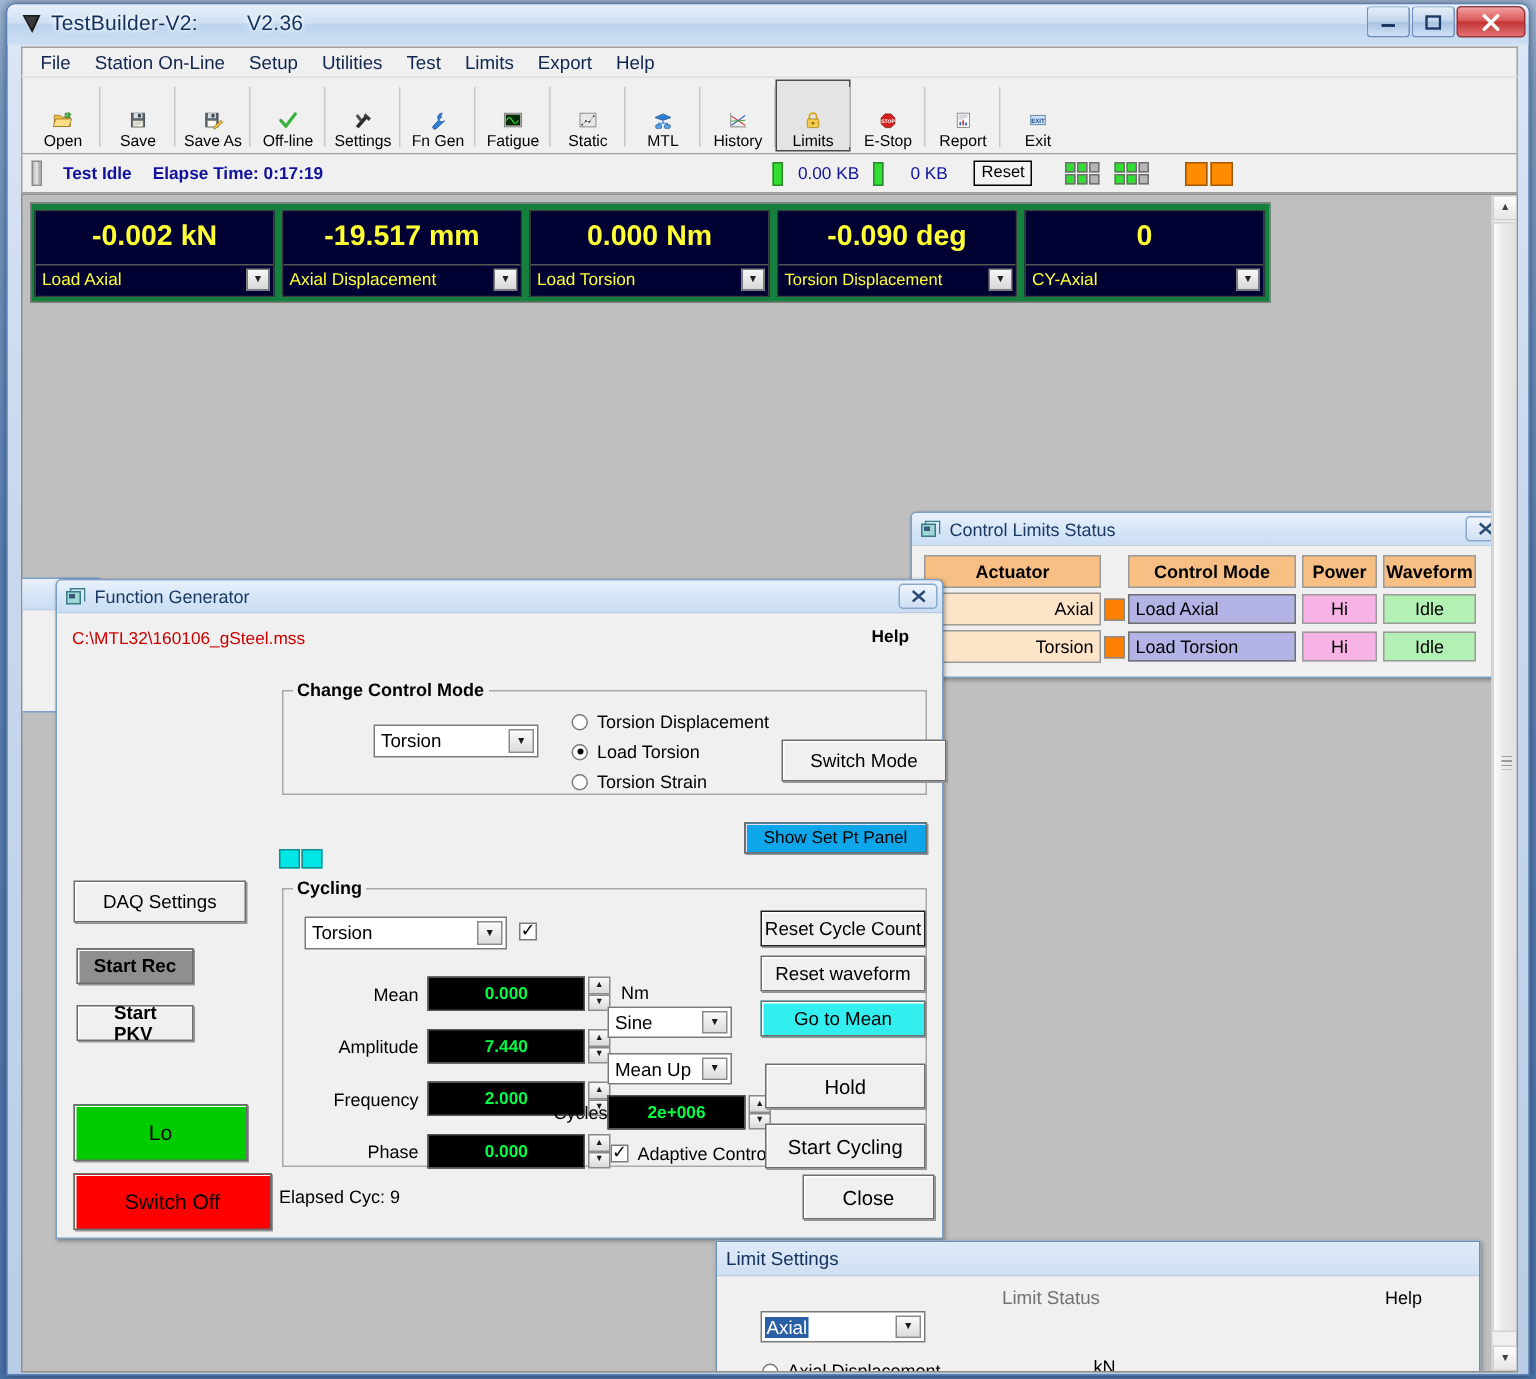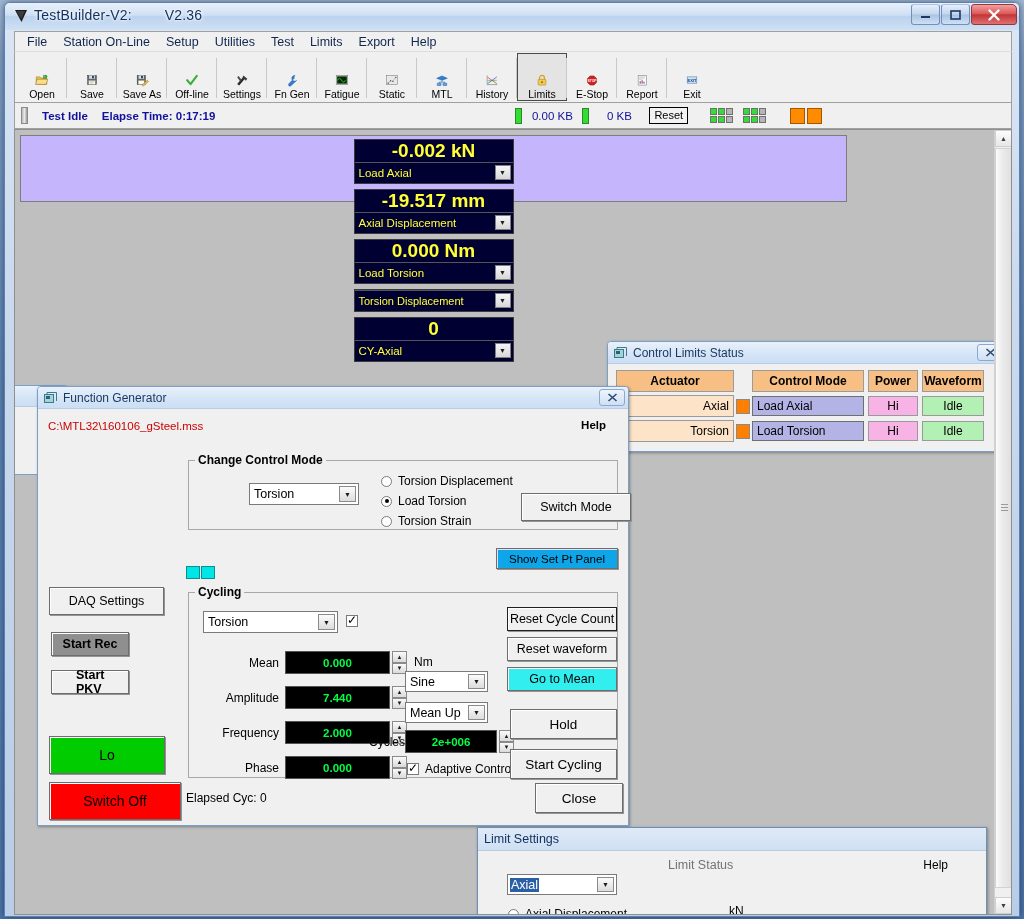--- a/index.html
+++ b/index.html
@@ -157,24 +157,24 @@
     background: linear-gradient(90deg,#fbfbfb,#ececec 40%,#e0e0e0);
     border: 1px solid #d2d2d2;
   }
   .vs-grip { position:absolute; left:5px; top:355px; width:7px; height:9px;
     background: repeating-linear-gradient(180deg,#9a9a9a 0 1px,transparent 1px 3px); }
 
   
   .readouts {
     position: absolute; left: 5px; top: 5px;
     width: 827px; height: 67px;
-    background: #c4b5fd;
+    background: #15803d;
     border: 1px solid #7d7d7d;
     display: flex; align-items: center;
-    padding: 3px 2px; gap: 5px; flex-direction: column;
+    padding: 3px 2px; gap: 5px;
   }
   .ro {
     width: 160px; height: 58px;
     border: 1px solid #3a3a3a;
     background: #000033;
     display: flex; flex-direction: column;
   }
   .ro-val {
     flex: 1; display:flex; align-items:center; justify-content:center;
     color: #ffff33; font-size: 19px; font-weight: bold;
@@ -582,20 +582,21 @@
 
         <div class="ro">
           <div class="ro-val">0.000 Nm</div>
           <div class="ro-sel">
             <span>Load Torsion</span>
             <span class="ro-arrow">▼</span>
           </div>
         </div>
 
         <div class="ro">
+          <div class="ro-val">-0.090 deg</div>
           <div class="ro-sel">
             <span style="font-size:11px">Torsion Displacement</span>
             <span class="ro-arrow">▼</span>
           </div>
         </div>
 
         <div class="ro">
           <div class="ro-val">0</div>
           <div class="ro-sel">
             <span>CY-Axial</span>
@@ -778,21 +779,21 @@
             <span>Adaptive Control</span>
           </div>
 
           <div class="btn3d dark" style="position:absolute;left:318px;top:8px;width:110px;height:24px;">Reset Cycle Count</div>
           <div class="btn3d" style="position:absolute;left:318px;top:38px;width:110px;height:24px;">Reset waveform</div>
           <div class="btn3d" style="position:absolute;left:318px;top:68px;width:110px;height:24px;background:#33eeee;">Go to Mean</div>
           <div class="btn3d" style="position:absolute;left:321px;top:110px;width:107px;height:30px;font-size:13.5px;">Hold</div>
           <div class="btn3d" style="position:absolute;left:321px;top:150px;width:107px;height:30px;font-size:13.5px;">Start Cycling</div>
         </fieldset>
 
-        <div style="position:absolute;left:148px;top:404px;font-size:12px;color:#000;">Elapsed Cyc: 0</div>
+        <div style="position:absolute;left:148px;top:404px;font-size:12px;color:#000;">Elapsed Cyc: 9</div>
         <div class="btn3d" style="position:absolute;left:497px;top:396px;width:88px;height:30px;font-size:13.5px;">Close</div>
       </div>
 
       <div class="cwin" id="limits">
         <div class="cwin-title">
           <span class="t">Limit Settings</span>
         </div>
 
         <div class="lim-status">Limit Status</div>
         <div class="lim-help">Help</div>

